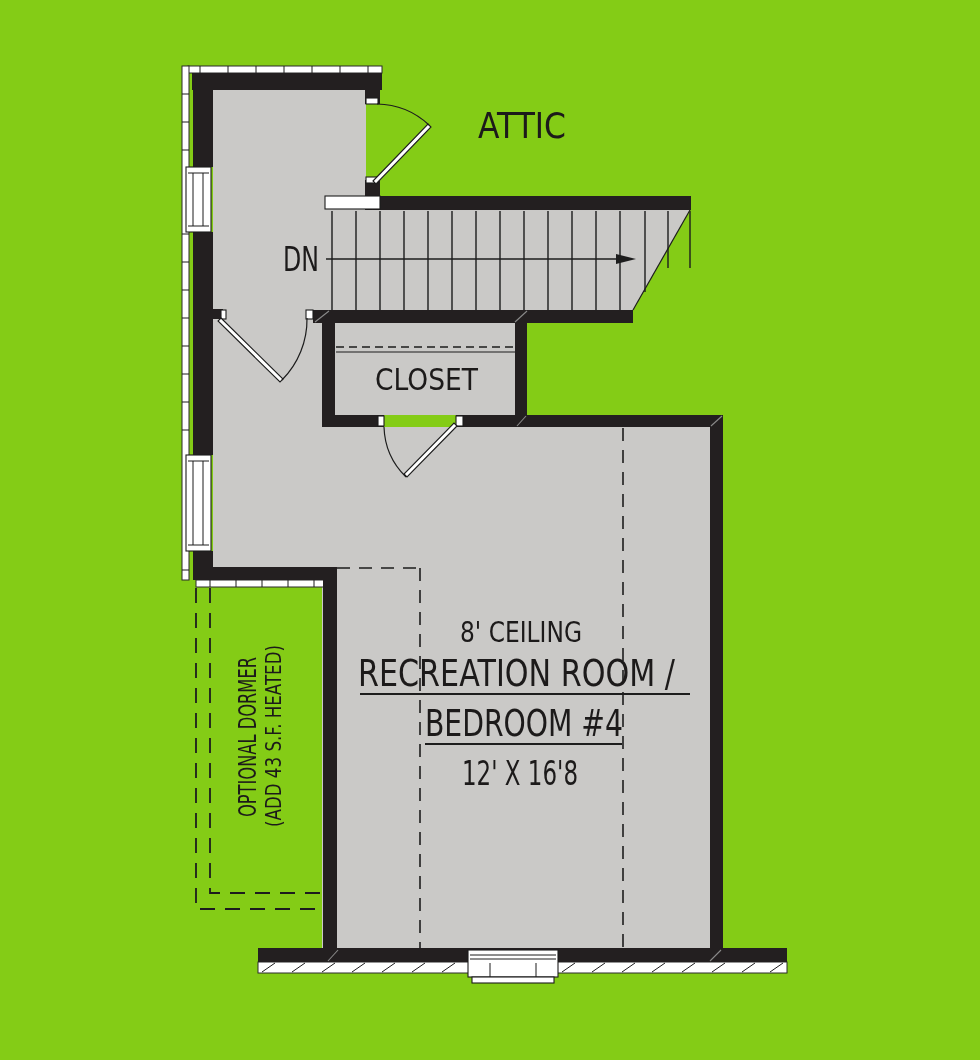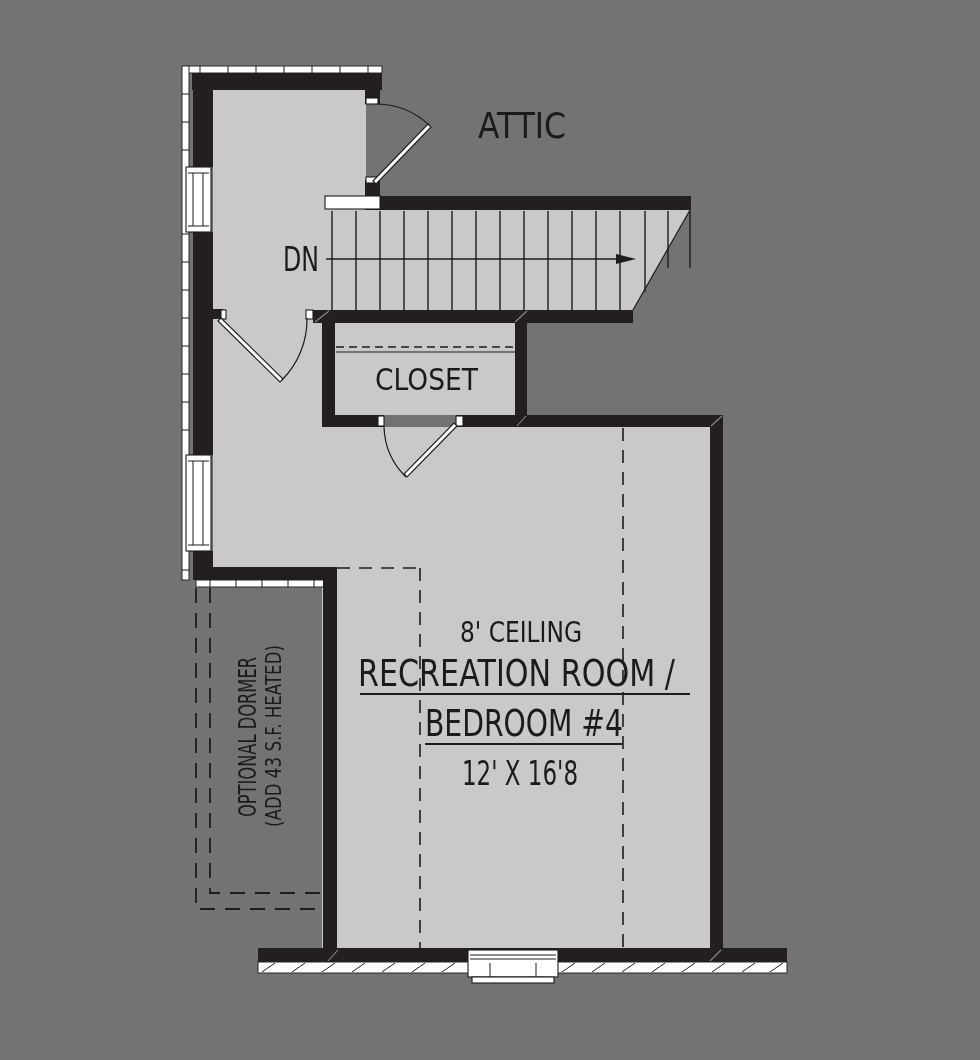--- a/index.html
+++ b/index.html
@@ -1,16 +1,16 @@
 <!DOCTYPE html>
 <html><head>
 <meta charset="utf-8">
 <style>
   html,body{margin:0;padding:0;background:#ffffff;}
-  .plan{position:relative;width:980px;height:1060px;background:#737373;overflow:hidden;}
+  .plan{position:relative;width:980px;height:1060px;background:#84cc16;overflow:hidden;}
   svg{position:absolute;left:0;top:0;}
   text{font-family:"DejaVu Sans","Liberation Sans",sans-serif;fill:#1c1a1a;}
   .wall{fill:#231f20;}
   .floor{fill:#cac9c7;}
   .ln{stroke:#1d1d1d;fill:none;}
   .thin{stroke:#2b2b2b;stroke-width:1;fill:#fff;}
   .whitebox{fill:#fff;stroke:#1d1d1d;stroke-width:1.1;}
 </style>
 </head>
 <body>

